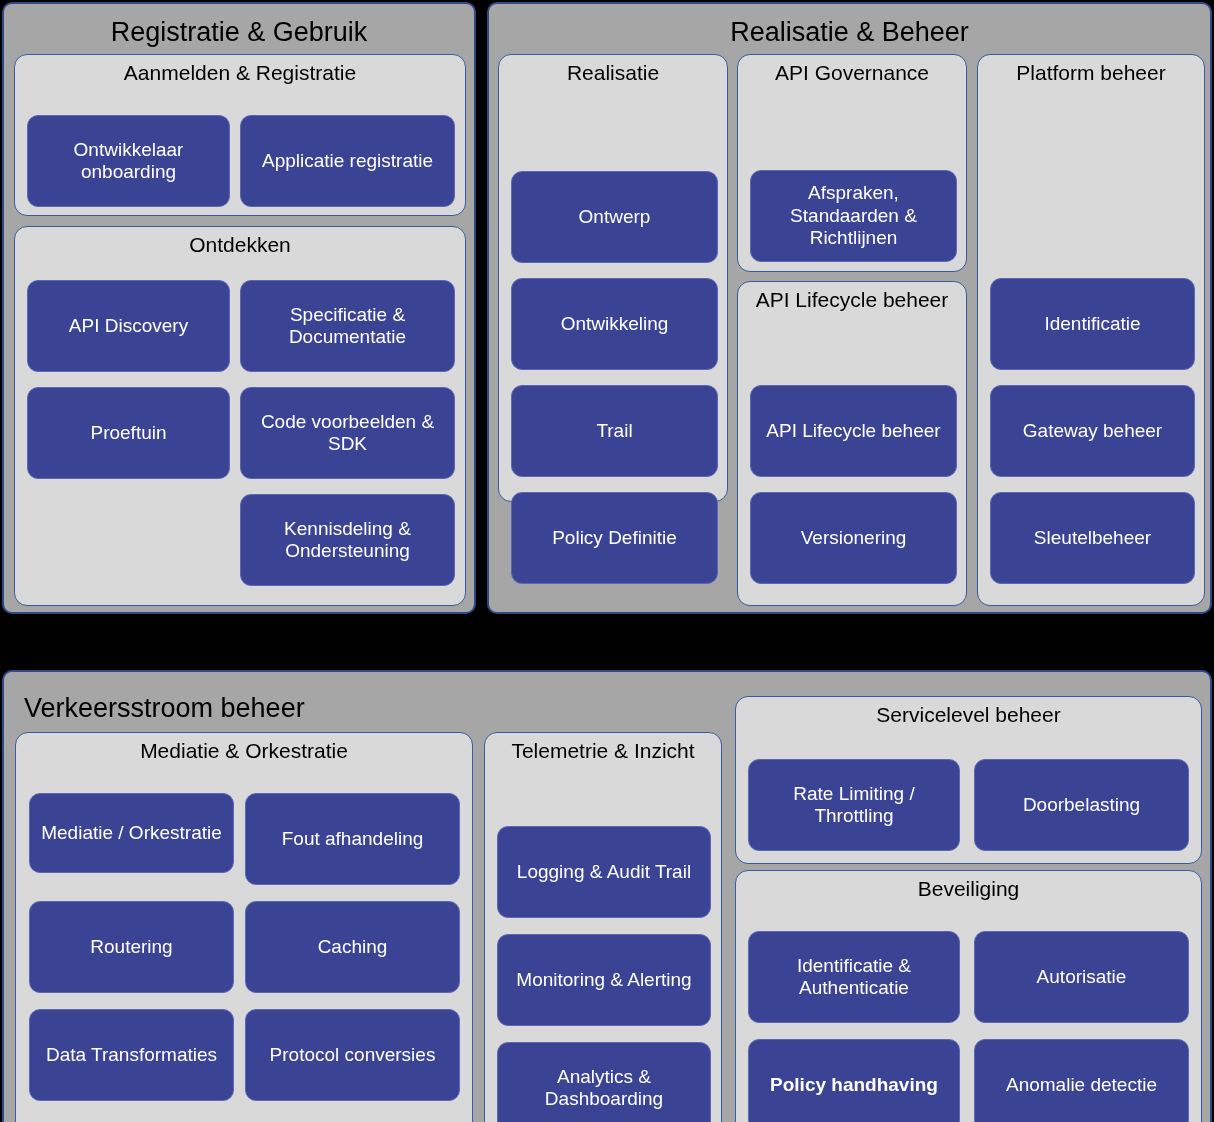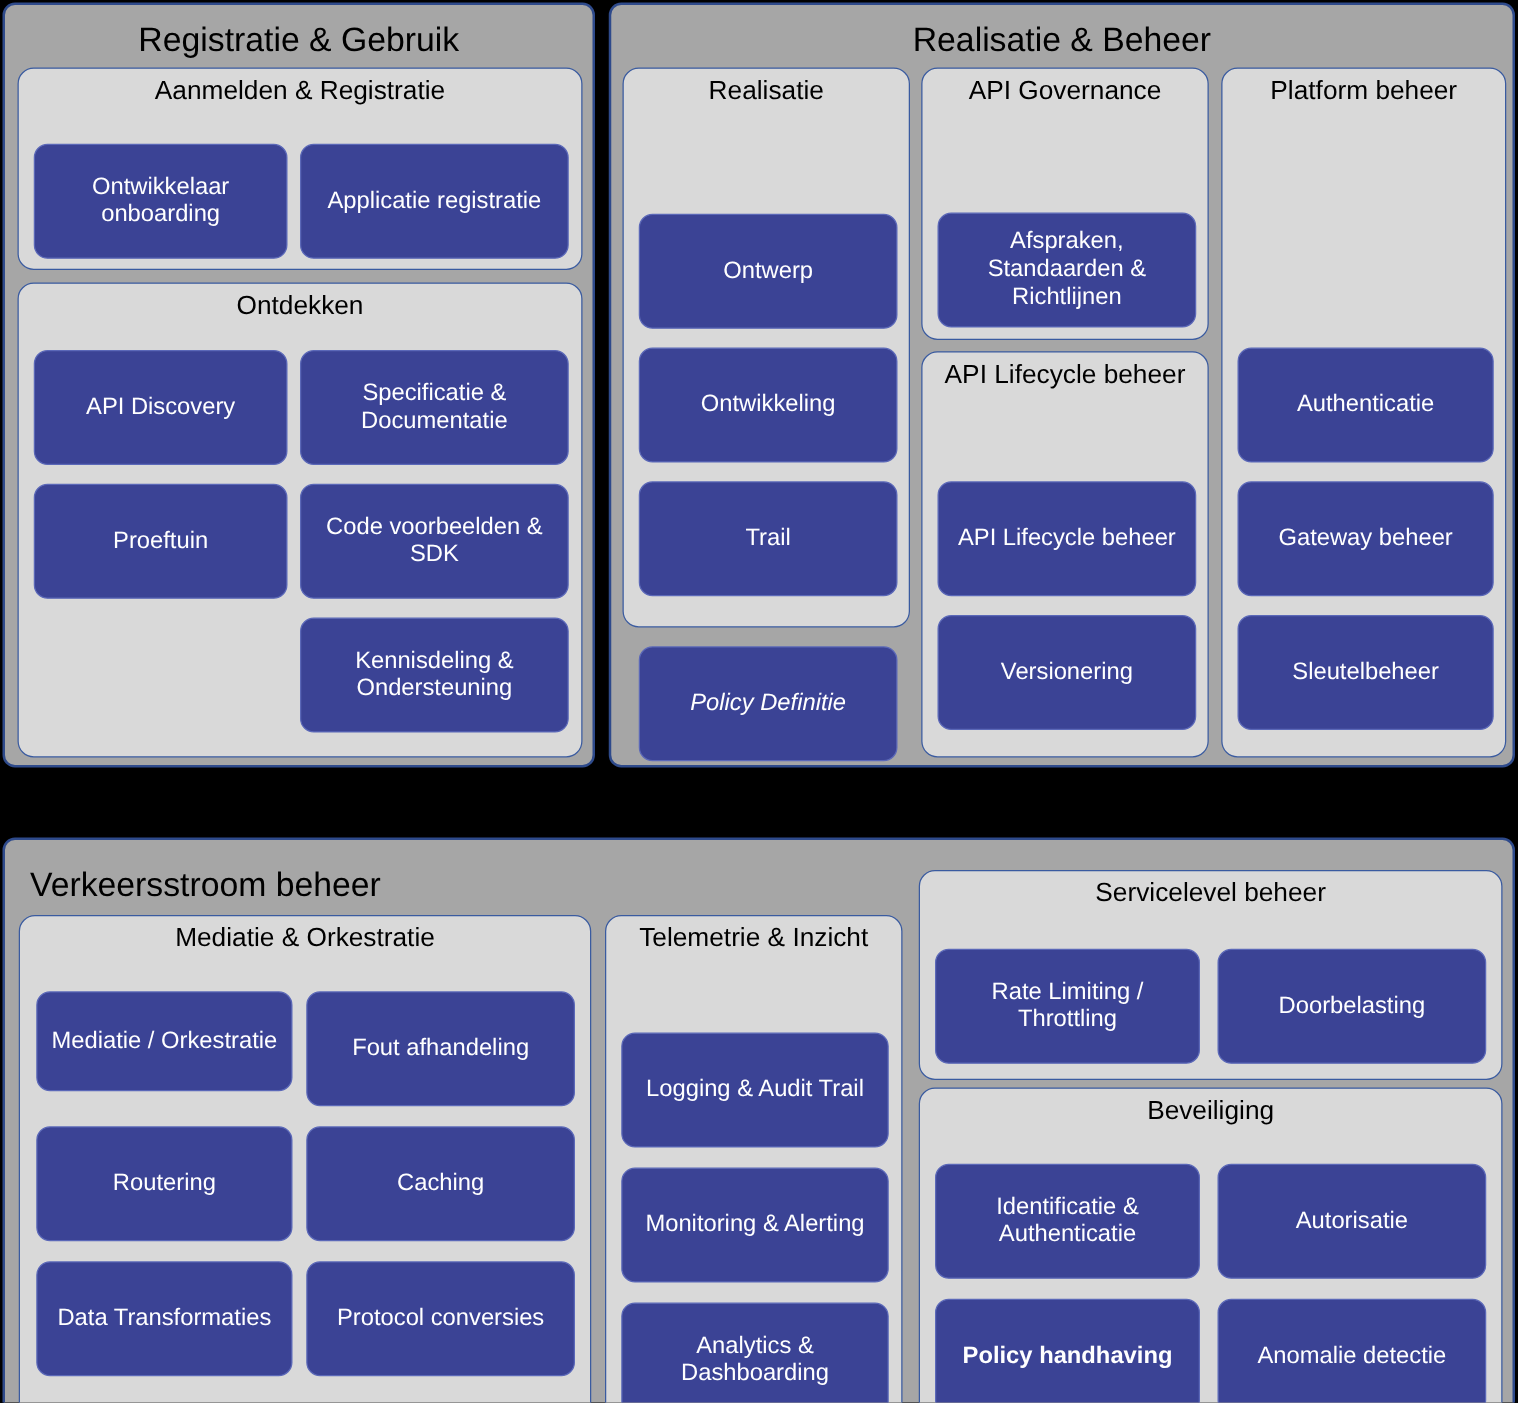--- a/index.html
+++ b/index.html
@@ -102,40 +102,40 @@
   <div class="group" style="left:487px; top:2px; width:725px; height:612px;">
 
     <div class="group-title center" style="position:absolute; left:0; top:14px; width:100%;">Realisatie &amp; Beheer</div>
 
     <div class="panel" style="left:9px; top:50px; width:230px; height:448px;">
       <div class="panel-title">Realisatie</div>
 
       <div class="tile" style="left:12px; top:116px; width:207px; height:92px;">Ontwerp</div>
       <div class="tile" style="left:12px; top:223px; width:207px; height:92px;">Ontwikkeling</div>
       <div class="tile" style="left:12px; top:330px; width:207px; height:92px;">Trail</div>
-      <div class="tile" style="left:12px; top:462px; width:207px; height:92px;font-style:italic;">Policy Definitie</div>
+      <div class="tile" style="left:12px; top:437px; width:207px; height:92px;">Policy Definitie</div>
     </div>
 
     <div class="panel" style="left:248px; top:50px; width:230px; height:218px;">
       <div class="panel-title">API Governance</div>
 
       <div class="tile" style="left:12px; top:115px; width:207px; height:92px;">Afspraken, Standaarden &amp; Richtlijnen</div>
     </div>
 
     <div class="panel" style="left:248px; top:277px; width:230px; height:325px;">
       <div class="panel-title">API Lifecycle beheer</div>
 
       <div class="tile" style="left:12px; top:103px; width:207px; height:92px;">API Lifecycle beheer</div>
       <div class="tile" style="left:12px; top:210px; width:207px; height:92px;">Versionering</div>
     </div>
 
     <div class="panel" style="left:488px; top:50px; width:228px; height:552px;">
       <div class="panel-title">Platform beheer</div>
 
-      <div class="tile" style="left:12px; top:223px; width:205px; height:92px;">Authenticatie</div>
+      <div class="tile" style="left:12px; top:223px; width:205px; height:92px;">Identificatie</div>
       <div class="tile" style="left:12px; top:330px; width:205px; height:92px;">Gateway beheer</div>
       <div class="tile" style="left:12px; top:437px; width:205px; height:92px;">Sleutelbeheer</div>
     </div>
   </div>
 
   <div class="group" style="left:2px; top:630px; width:1210px; height:486px;margin-top:40px;">
 
     <div class="group-title left" style="position:absolute; left:20px; top:22px;">Verkeersstroom beheer</div>
 
     <div class="panel" style="left:11px; top:60px; width:458px; height:414px;">

